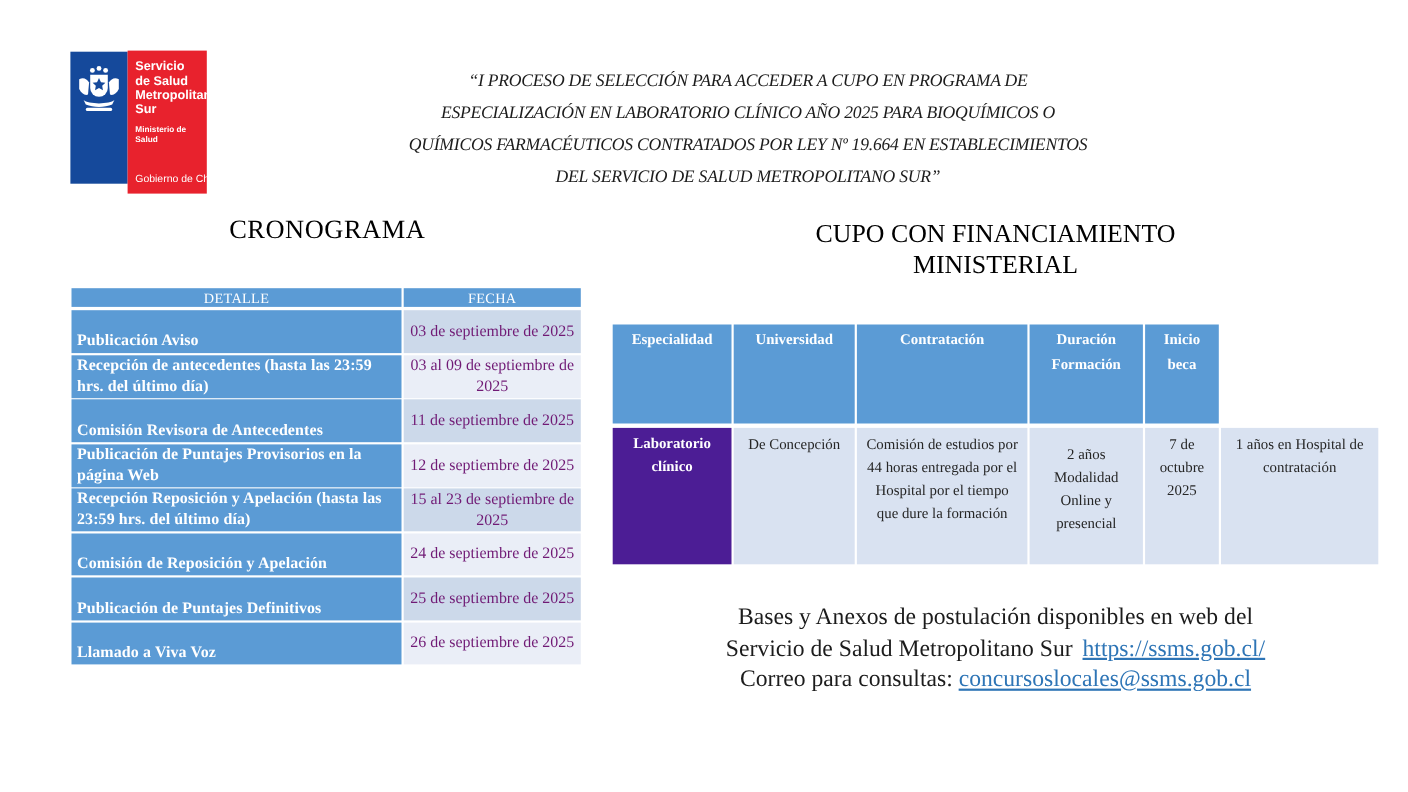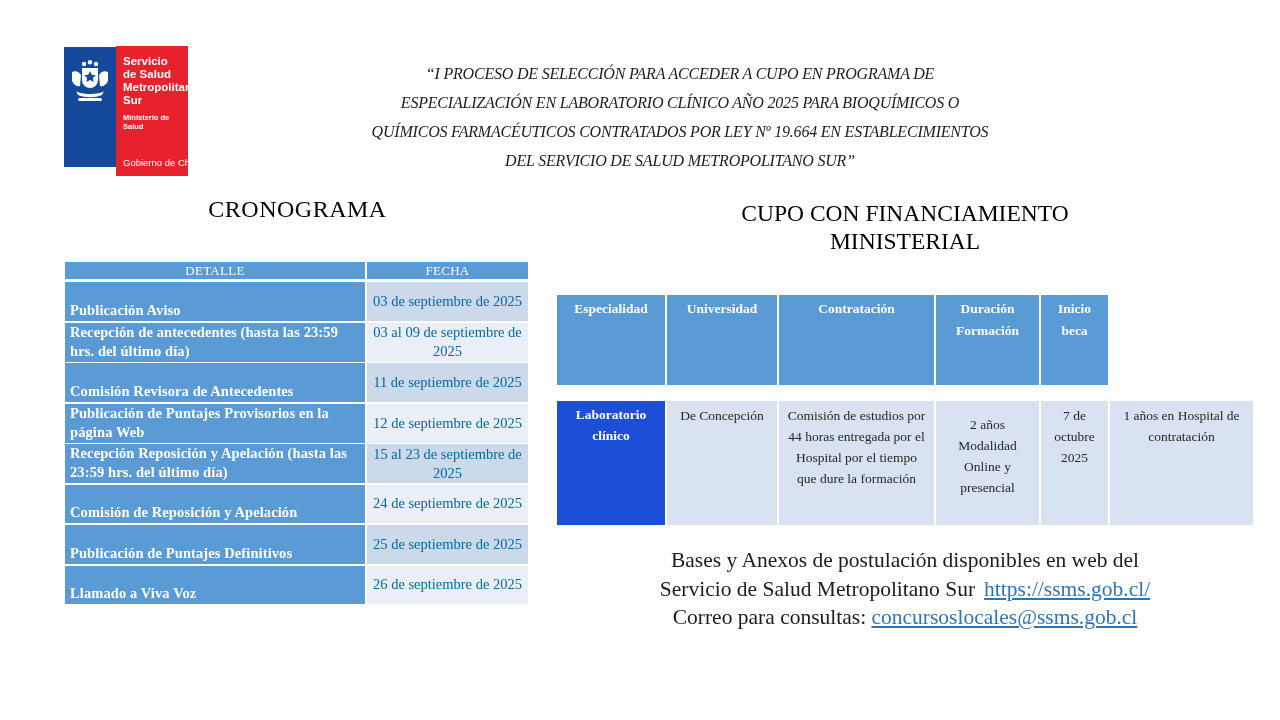--- a/index.html
+++ b/index.html
@@ -58,46 +58,46 @@
     height:17px; line-height:17px; text-align:center; letter-spacing:0.3px;
   }
   .crono-body { display:flex; flex-direction:column; row-gap:2px; }
   .crono-row { display:grid; grid-template-columns:300px 161px; column-gap:2px; height:38.5px; }
   .detail-cell {
     background:#5b9bd5; color:#fff; font-weight:bold; font-size:14.5px;
     line-height:19px; display:flex; align-items:flex-end;
     padding:0 2px 1px 5px; letter-spacing:0.1px;
   }
   .fecha-cell {
-    font-size:14.5px; line-height:19px; color:#0369a1; text-align:center;
+    font-size:14.5px; line-height:19px; color:#701a75; text-align:center;
     display:flex; align-items:center; justify-content:center; padding:0 3px;
   }
   .fecha-dark  { background:#ccd9ea; }
   .fecha-light { background:#eaeef7; }
 
   
   .cupo-table { position:absolute; left:557px; top:295px; width:696px; }
   .cupo-header {
     display:grid; grid-template-columns:108px 110px 155px 103px 67px 143px;
-    column-gap:2px; margin-bottom:16px;
+    column-gap:2px; margin-bottom:4px;
   }
   .cupo-header .hcell {
     background:#5b9bd5; color:#fff; font-weight:bold; font-size:13.5px;
     line-height:22px; height:90px; text-align:center; padding:3px 4px 0 4px;
   }
   .cupo-body {
     display:grid; grid-template-columns:108px 110px 155px 103px 67px 143px;
     column-gap:2px;
   }
   .cupo-body .bcell {
     background:#d9e2f1; color:#262626; font-size:13.5px; line-height:21px;
     height:124px; text-align:center; padding:4px 6px 0 6px;
   }
   .cupo-body .bcell.first {
-    background:#1d4ed8; color:#fff; font-weight:bold; padding-top:3px;
+    background:#4c1d95; color:#fff; font-weight:bold; padding-top:3px;
   }
   .cupo-body .bcell.pad { padding-top:13px; }
 
   
   .footer {
     position:absolute; left:545px; top:546px; width:720px;
     text-align:center; font-size:21.5px; line-height:28.5px; color:#1c1c1c;
   }
   .footer a { color:#2e75b6; text-decoration:underline; }
   .footer .gap-link { margin-left:9px; }

